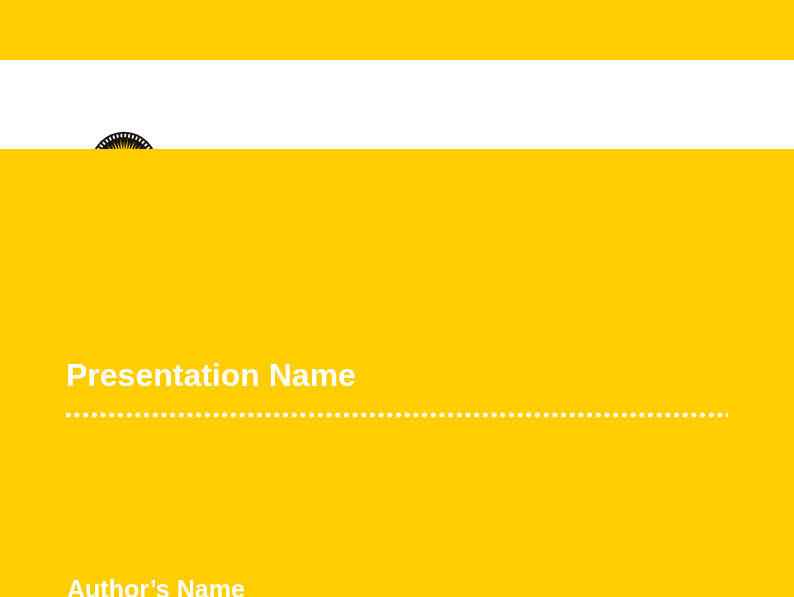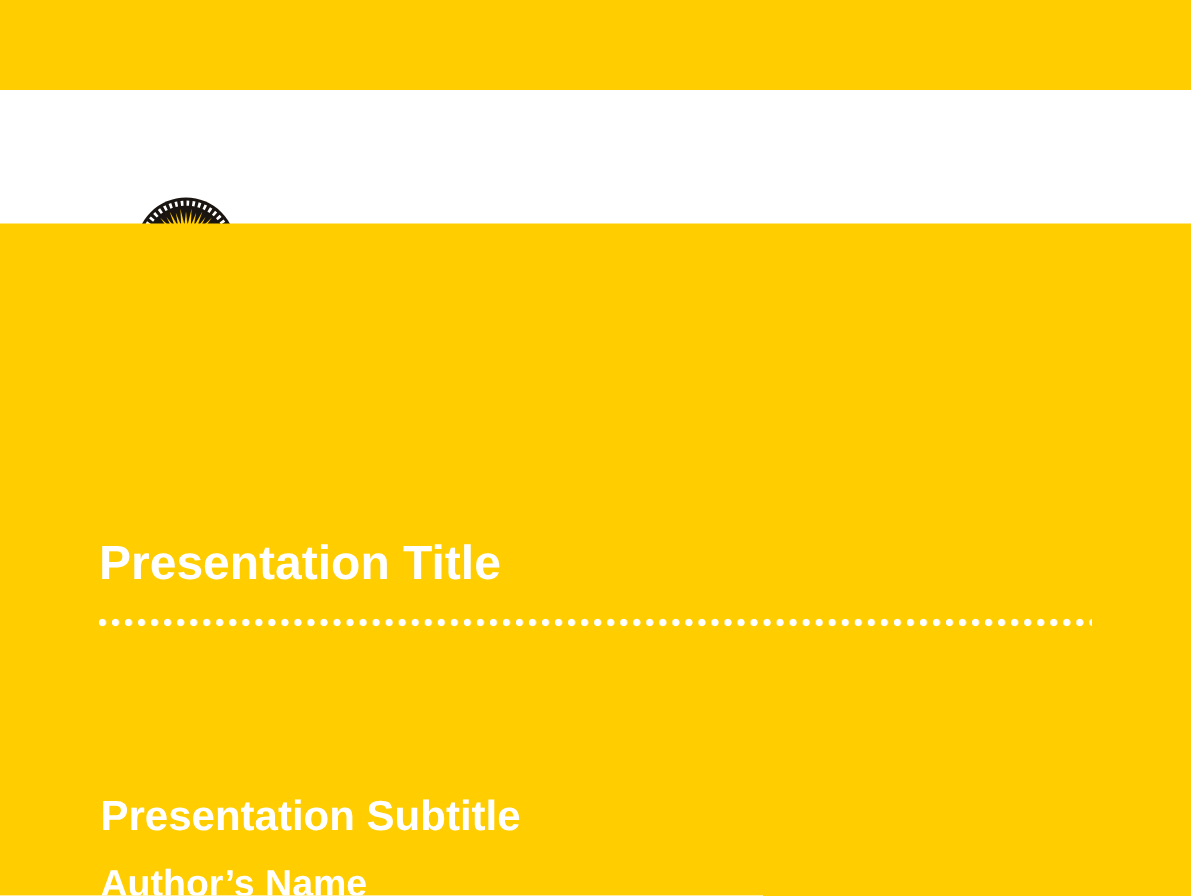--- a/index.html
+++ b/index.html
@@ -133,19 +133,18 @@
       <g>
         <path d="M -6.5 -8.5 L 6.5 -8.5 L 6.5 2.5 Q 6.5 7.5 0 9.5 Q -6.5 7.5 -6.5 2.5 Z" fill="#FFFFFF" stroke="var(--logo-black)" stroke-width="1.8"></path>
         <path d="M -6.5 -8.5 L 6.5 2.5 Q 6.5 7.5 0 9.5 Q -6.5 7.5 -6.5 2.5 Z" fill="var(--shield-red)"></path>
         <path d="M -6.5 -8.5 L 6.5 -8.5 L 6.5 2.5 Q 6.5 7.5 0 9.5 Q -6.5 7.5 -6.5 2.5 Z" fill="none" stroke="var(--logo-black)" stroke-width="1.8"></path>
       </g>
     </svg>
     <div class="wordmark">Utrecht University</div>
   </div>
 
   <div class="band-main">
-    <h1 class="title">Presentation Title</h1>
+    <h1 class="title">Presentation Name</h1>
     <div class="dotted"></div>
-    <h2 class="subtitle">Presentation Subtitle</h2>
     <div class="author">Author’s Name</div>
   </div>
 
 </div>
 
 </body></html>

